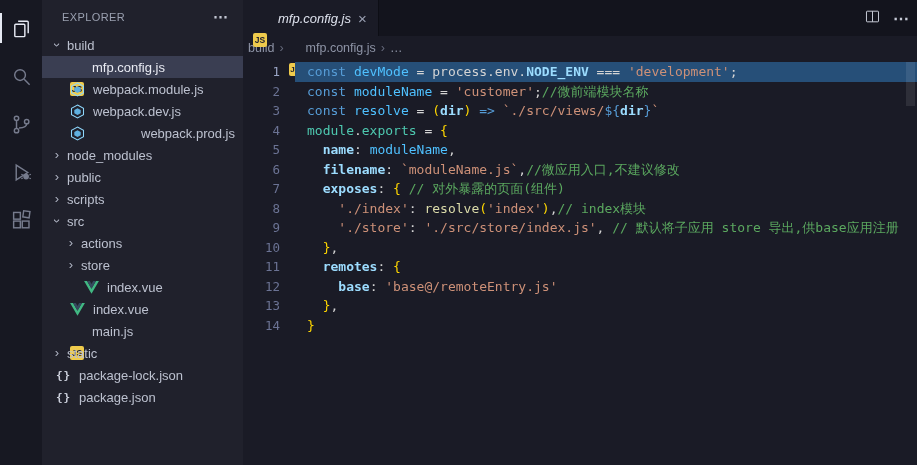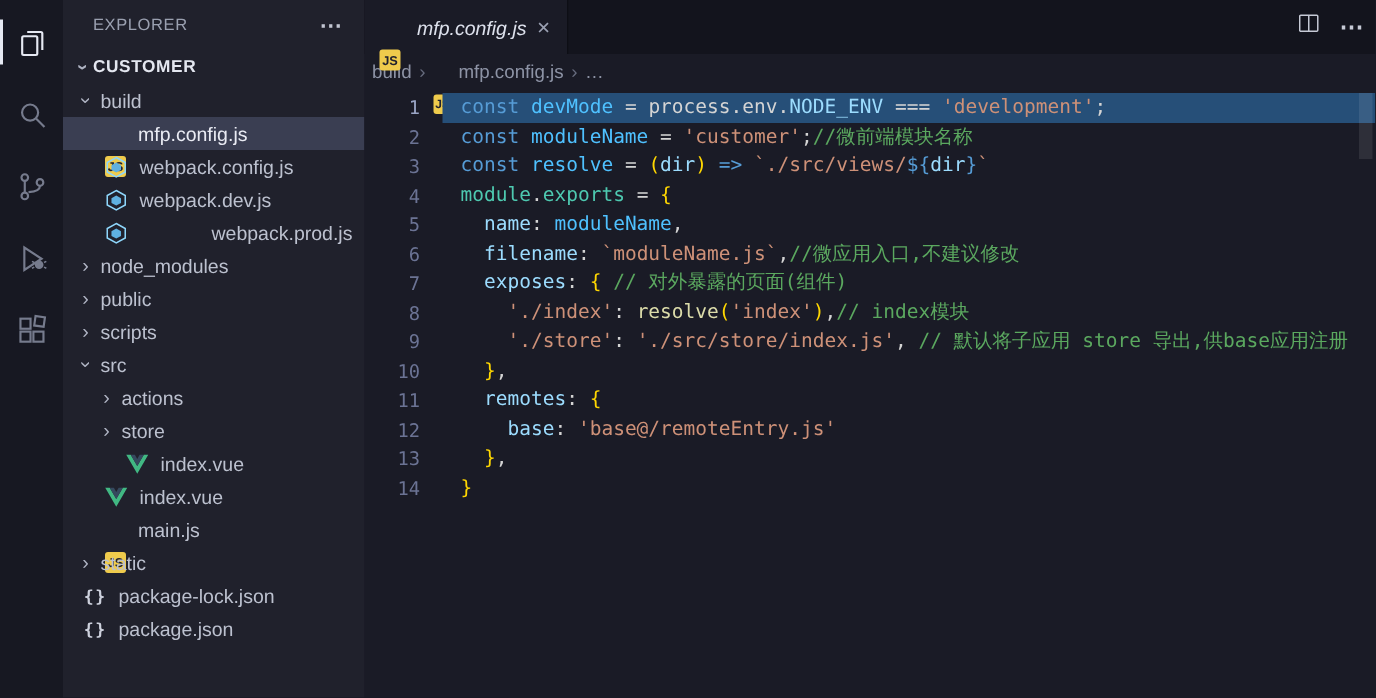--- a/index.html
+++ b/index.html
@@ -98,21 +98,21 @@
   .ln {
     width: 52px; min-width: 52px; text-align: right; padding-right: 15px;
     color: var(--gutter, #6b7394); font-size: 12.5px;
   }
   .codeline { flex: 1; padding-left: 12px; height: 100%; }
   .line.hl .codeline { background: var(--line-highlight, #264f78); }
   .line.hl .ln { color: #9aa5c5; }
 
   .tk-kw   { color: var(--tok-kw,   #569cd6); }
   .tk-cst  { color: var(--tok-cst,  #4fc1ff); }
-  .tk-prop { color: var(--tok-prop, #9cdcfe); }
+  .tk-prop { color: var(--tok-prop, #9cdcfe); font-weight: bold; }
   .tk-pl   { color: var(--tok-pl,   #d4d4d4); }
   .tk-str  { color: var(--tok-str,  #ce9178); }
   .tk-cmt  { color: var(--tok-cmt,  #5ba85f); }
   .tk-fn   { color: var(--tok-fn,   #dcdcaa); }
   .tk-b1   { color: var(--tok-b1,   #ffd700); }
   .tk-tplx { color: var(--tok-tplx, #569cd6); }
   .tk-teal { color: var(--tok-teal, #4ec9b0); }
 
   .scrollthumb {
     position: absolute; right: 2px; top: 2px; width: 9px; height: 44px;
@@ -160,39 +160,35 @@
           <rect x="13.8" y="2.2" width="6.6" height="6.6" transform="rotate(8 17 5.5)"></rect>
         </svg>
       </div>
     </div>
 
   <div class="sidebar">
     <div class="sb-header">
       <span>EXPLORER</span>
       <span class="sb-more">⋯</span>
     </div>
-    <div class="section-row">
-      <span class="chev open">›</span>
-      <span class="section-label">CUSTOMER</span>
-    </div>
     <div class="tree">
         <div class="trow" style="padding-left: 8px;">
           <span class="chev open">›</span>
           <span class="tlabel">build</span>
         </div>
         <div class="trow selected" style="padding-left: 28px;">
           <span class="fic jsic">JS</span>
           <span class="tlabel">mfp.config.js</span>
         </div>
         <div class="trow" style="padding-left: 28px;">
           <svg class="fic" width="15" height="15" viewBox="0 0 16 16">
             <path d="M8 1.1 14.4 4.6 14.4 11.4 8 14.9 1.6 11.4 1.6 4.6Z" fill="none" stroke="#8ed6fb" stroke-width="1.1"></path>
             <path d="M8 4.6 11.4 6.5 11.4 9.9 8 11.8 4.6 9.9 4.6 6.5Z" fill="#5fb0e0"></path>
           </svg>
-          <span class="tlabel">webpack.config.js</span>
+          <span class="tlabel">webpack.module.js</span>
         </div>
         <div class="trow" style="padding-left: 28px;">
           <svg class="fic" width="15" height="15" viewBox="0 0 16 16">
             <path d="M8 1.1 14.4 4.6 14.4 11.4 8 14.9 1.6 11.4 1.6 4.6Z" fill="none" stroke="#8ed6fb" stroke-width="1.1"></path>
             <path d="M8 4.6 11.4 6.5 11.4 9.9 8 11.8 4.6 9.9 4.6 6.5Z" fill="#5fb0e0"></path>
           </svg>
           <span class="tlabel">webpack.dev.js</span>
         </div>
         <div class="trow" style="padding-left: 28px; gap: 48px;">
           <svg class="fic" width="15" height="15" viewBox="0 0 16 16">

